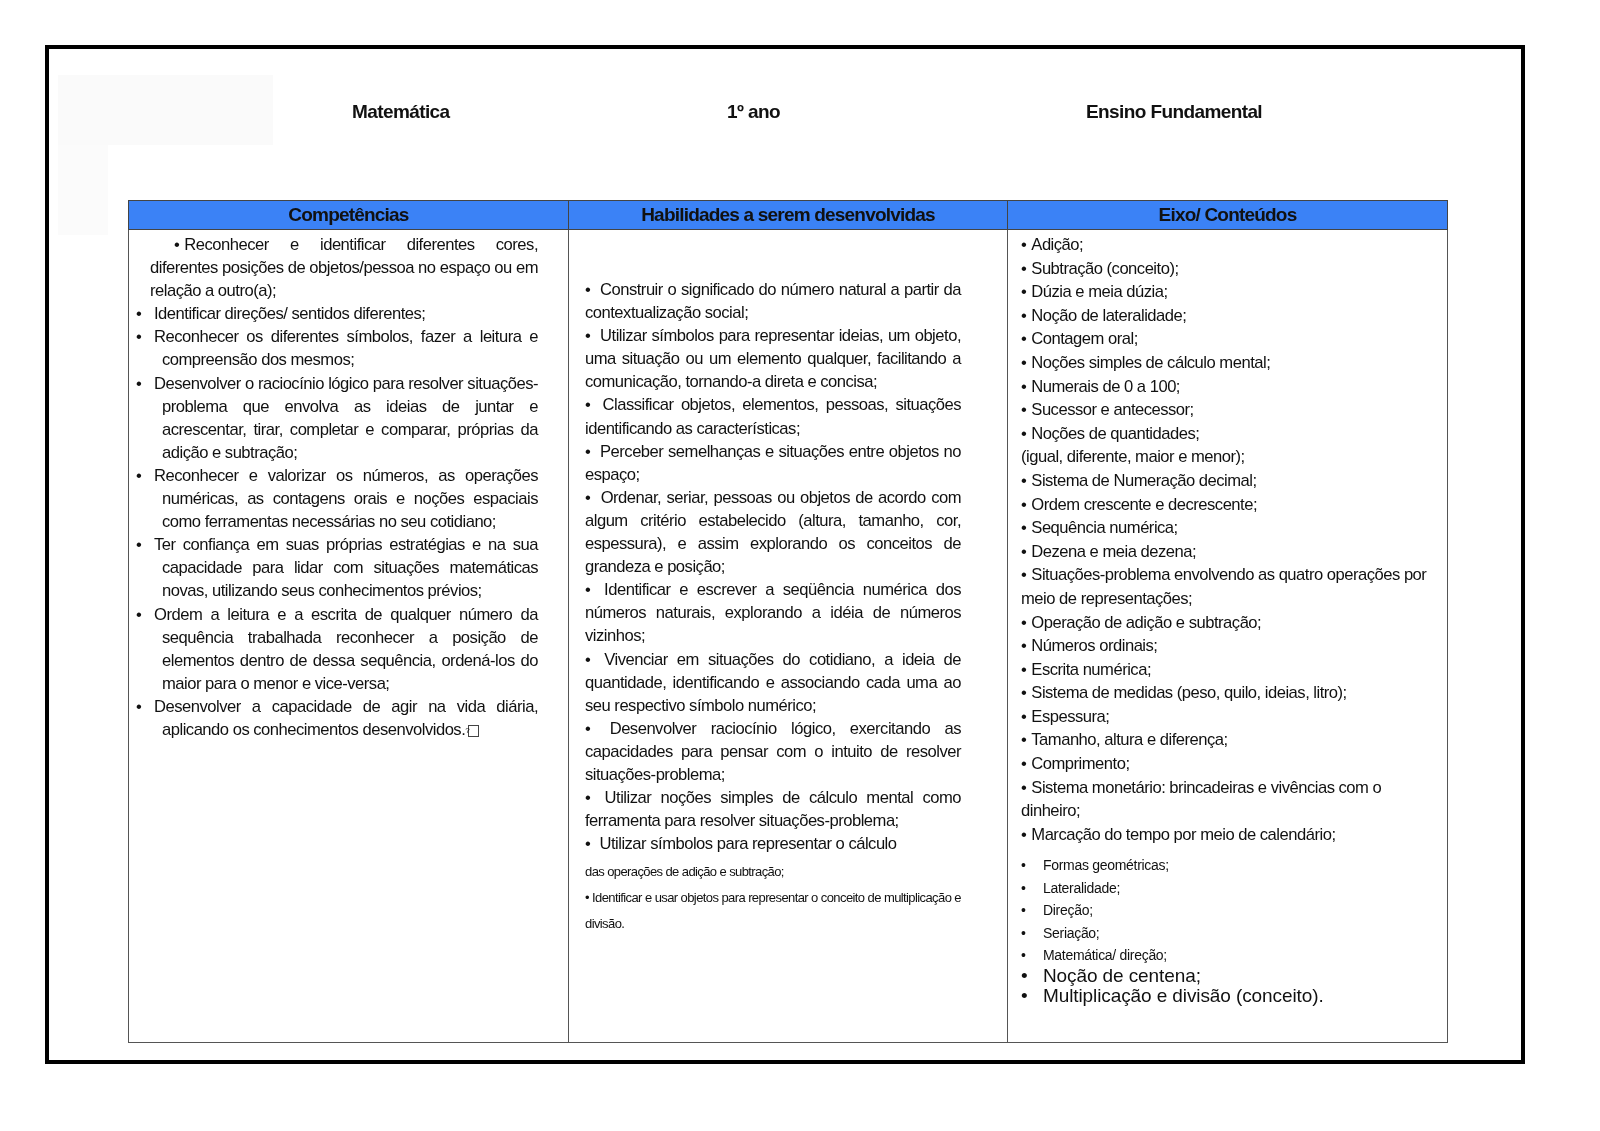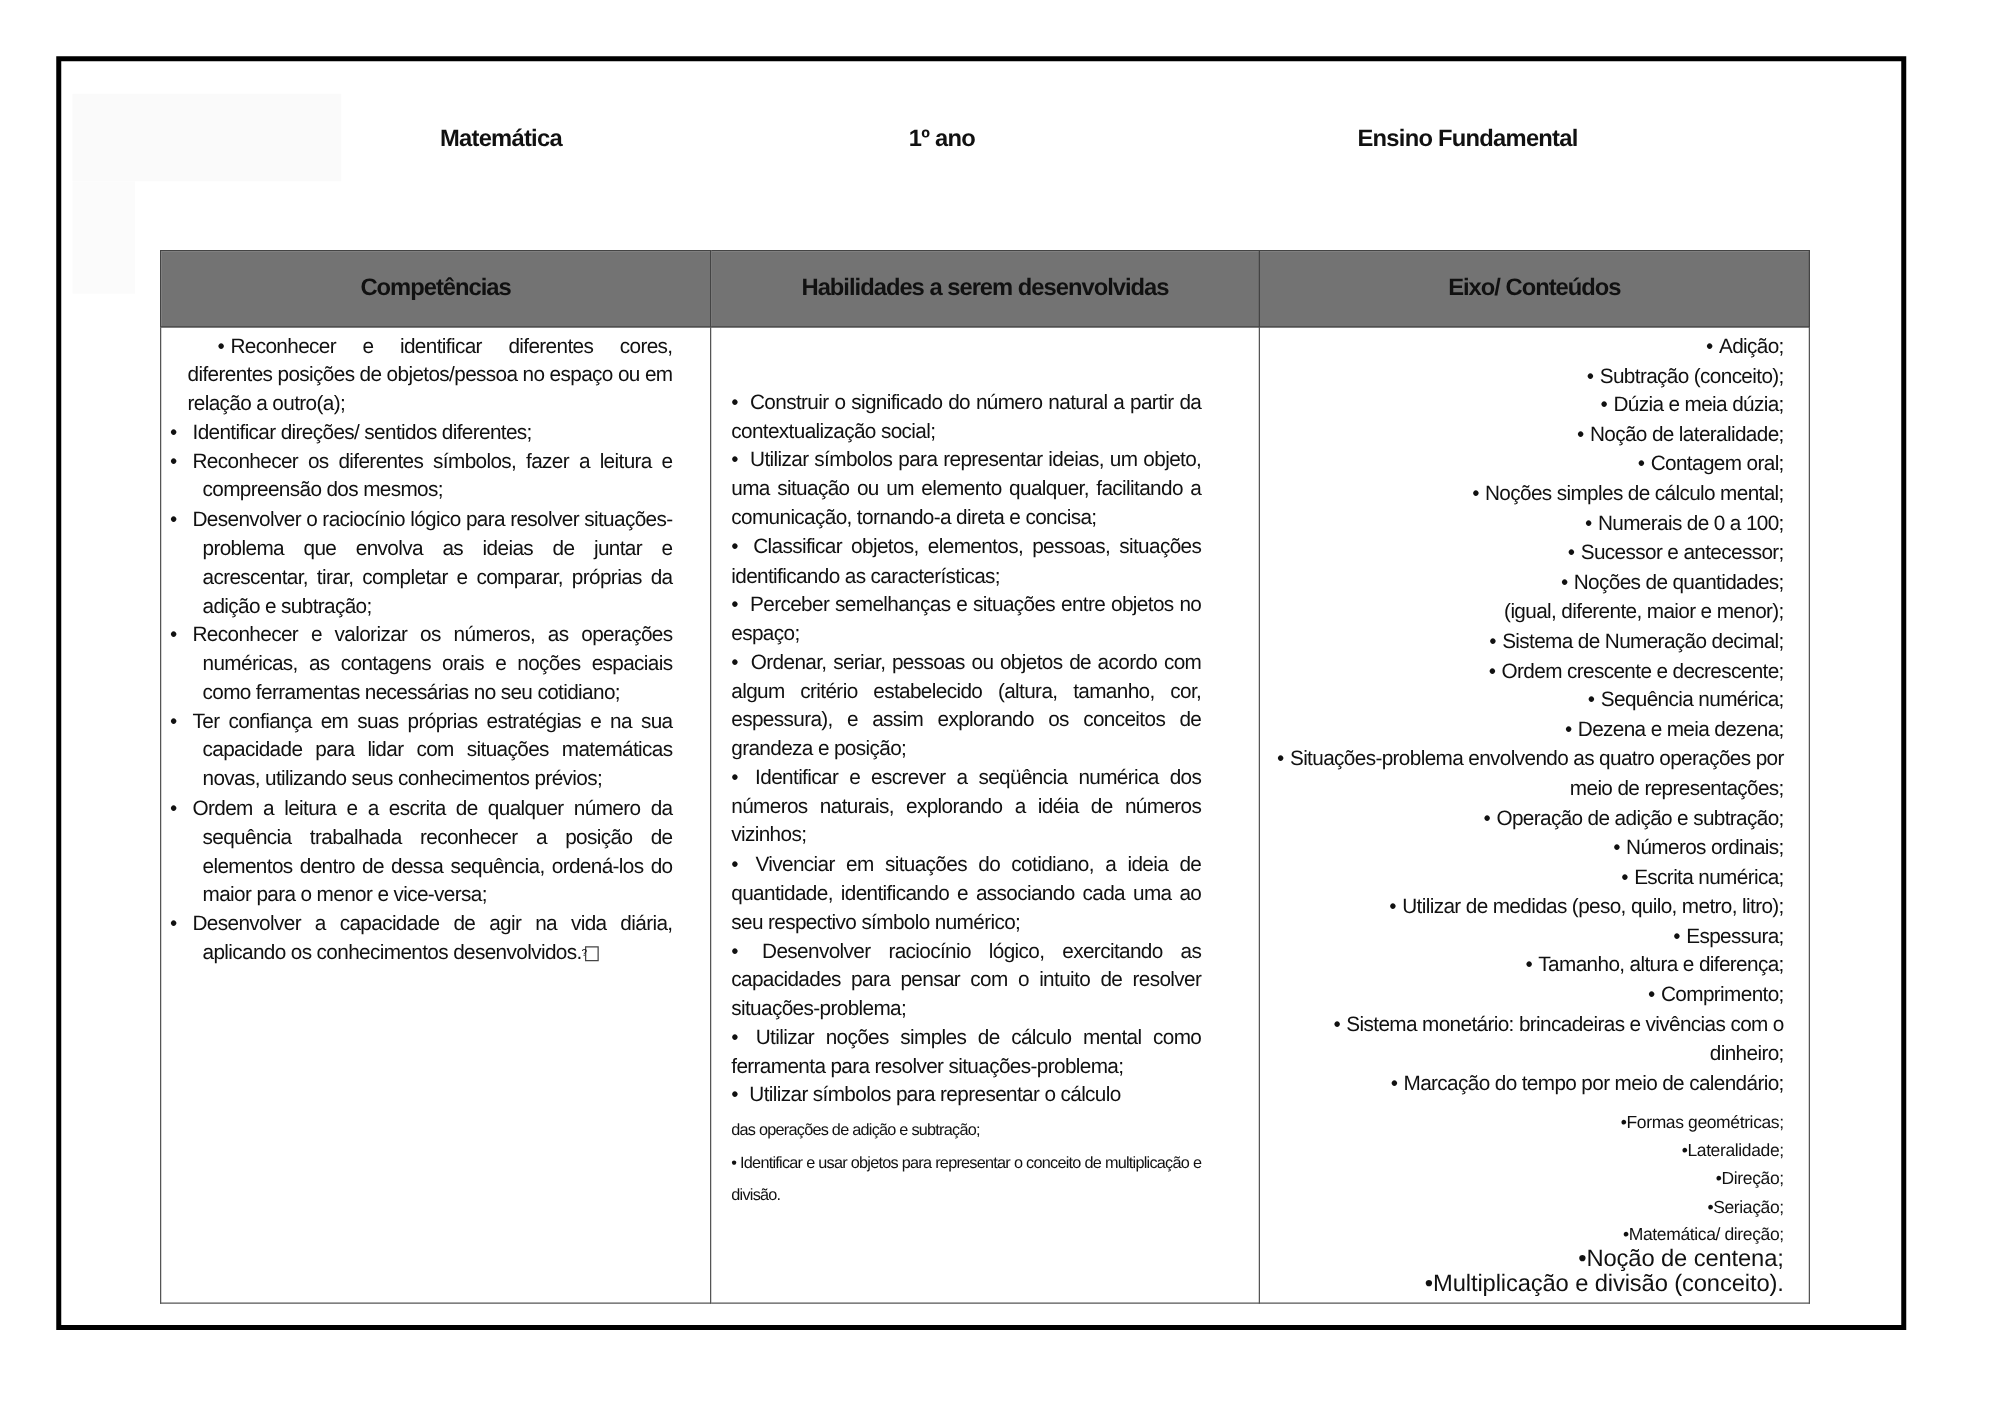--- a/index.html
+++ b/index.html
@@ -8,25 +8,25 @@
   .frame { position:absolute; left:45px; top:45px; width:1472px; height:1011px;
            border:4px solid #000; box-sizing:content-box; background:#fff; }
   .ghost { position:absolute; left:58px; top:75px; width:215px; height:70px; background:#fafafa; }
   .ghost2 { position:absolute; left:58px; top:145px; width:50px; height:90px; background:#fbfbfb; }
   .hdr { position:absolute; top:101px; font-size:19px; font-weight:bold; letter-spacing:-0.6px; }
   .hdr.h1 { left:352px; }
   .hdr.h2 { left:727px; }
   .hdr.h3 { left:1086px; }
   table.grid { position:absolute; left:128px; top:200px; width:1319px; height:843px;
                border-collapse:collapse; table-layout:fixed; }
-  table.grid th { background:#737373; border:1.5px solid #444; height:28px; font-size:19px;
-                  font-weight:bold; letter-spacing:-0.8px; padding:16px; }
+  table.grid th { background:#3b82f6; border:1.5px solid #444; height:28px; font-size:19px;
+                  font-weight:bold; letter-spacing:-0.8px; padding:0; }
   table.grid td { border:1.5px solid #555; vertical-align:top; padding:3px 0 0 0; }
   col.c1 { width:440px; } col.c2 { width:439px; } col.c3 { width:440px; }
-  .cell { font-size:16.6px; line-height:23.1px; letter-spacing:-0.5px;text-align:right; }
+  .cell { font-size:16.6px; line-height:23.1px; letter-spacing:-0.5px; }
   .c1 .cell { padding:0 30px 0 33px; text-align:justify; }
   .c1 .cell .para { text-indent:-13px; padding-left:0; margin-left:0; }
   .c1 .para.first { margin-left:-12px; text-indent:12px; }
   .c2 .cell { padding:0 46px 0 16px; text-align:justify;margin-top:45px; }
   .c3 .cell { padding:0 20px 0 13px; }
   .para { margin:0; }
   .tail { margin:0; font-size:13px; line-height:26px; letter-spacing:-0.6px; }
   .c3 .item { margin:0; line-height:23.6px; }
   .c3 .item.big { font-size:14px; line-height:22.4px; letter-spacing:-0.3px; }
   .c3 .item.small { font-size:19px; line-height:20px; letter-spacing:-0.1px; }
@@ -108,21 +108,21 @@
               <p class="item"><span class="bullet">•</span><span>Noções de quantidades;</span></p>
               <p class="item">(igual, diferente, maior e menor);</p>
               <p class="item"><span class="bullet">•</span><span>Sistema de Numeração decimal;</span></p>
               <p class="item"><span class="bullet">•</span><span>Ordem crescente e decrescente;</span></p>
               <p class="item"><span class="bullet">•</span><span>Sequência numérica;</span></p>
               <p class="item"><span class="bullet">•</span><span>Dezena e meia dezena;</span></p>
               <p class="item"><span class="bullet">•</span><span>Situações-problema envolvendo as quatro operações por meio de representações;</span></p>
               <p class="item"><span class="bullet">•</span><span>Operação de adição e subtração;</span></p>
               <p class="item"><span class="bullet">•</span><span>Números ordinais;</span></p>
               <p class="item"><span class="bullet">•</span><span>Escrita numérica;</span></p>
-              <p class="item"><span class="bullet">•</span><span>Utilizar de medidas (peso, quilo, metro, litro);</span></p>
+              <p class="item"><span class="bullet">•</span><span>Sistema de medidas (peso, quilo, ideias, litro);</span></p>
               <p class="item"><span class="bullet">•</span><span>Espessura;</span></p>
               <p class="item"><span class="bullet">•</span><span>Tamanho, altura e diferença;</span></p>
               <p class="item"><span class="bullet">•</span><span>Comprimento;</span></p>
               <p class="item"><span class="bullet">•</span><span>Sistema monetário: brincadeiras e vivências com o dinheiro;</span></p>
               <p class="item"><span class="bullet">•</span><span>Marcação do tempo por meio de calendário;</span></p>
             </div>
           <div class="gap"></div>
           <div id="cont-extra" class="lower">
               <p class="item big"><span class="bullet">•</span><span>Formas geométricas;</span></p>
               <p class="item big"><span class="bullet">•</span><span>Lateralidade;</span></p>

